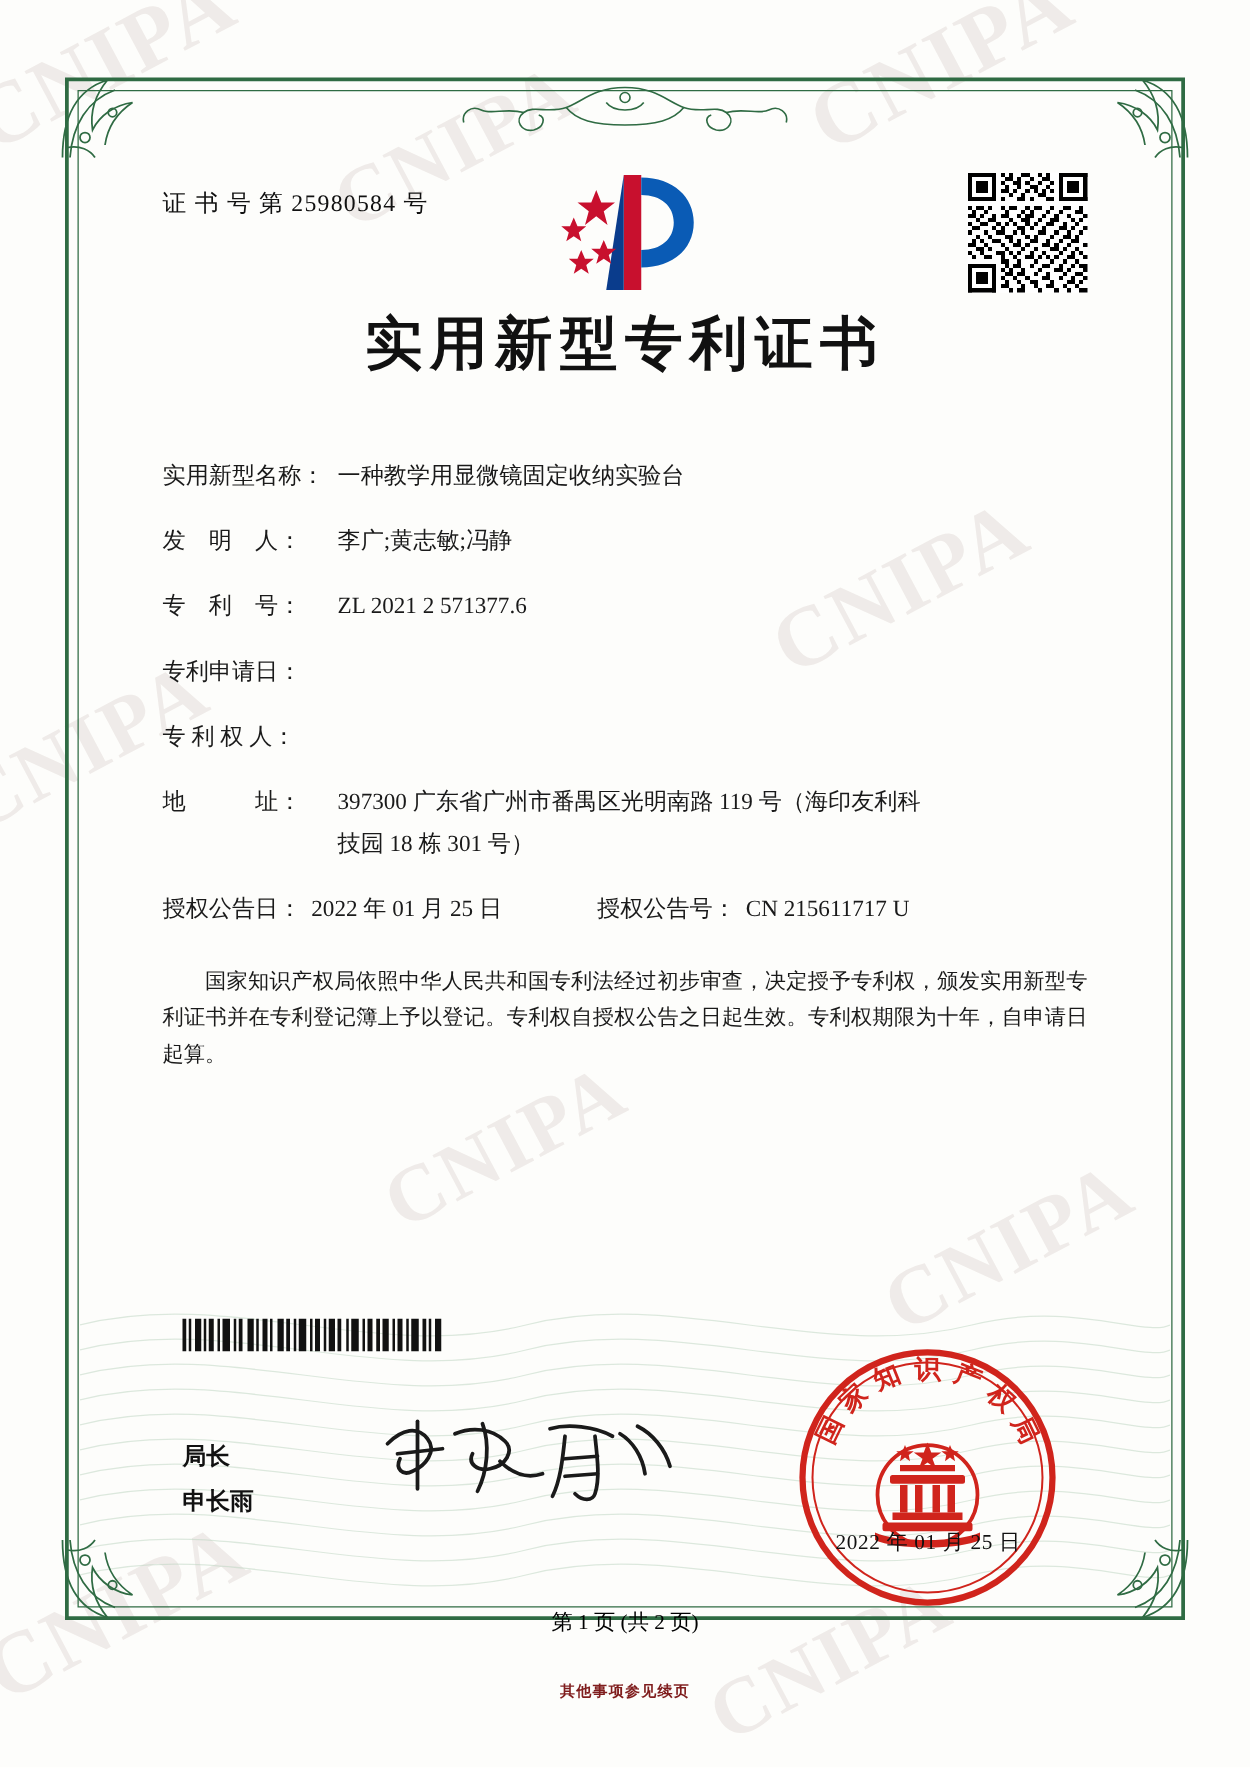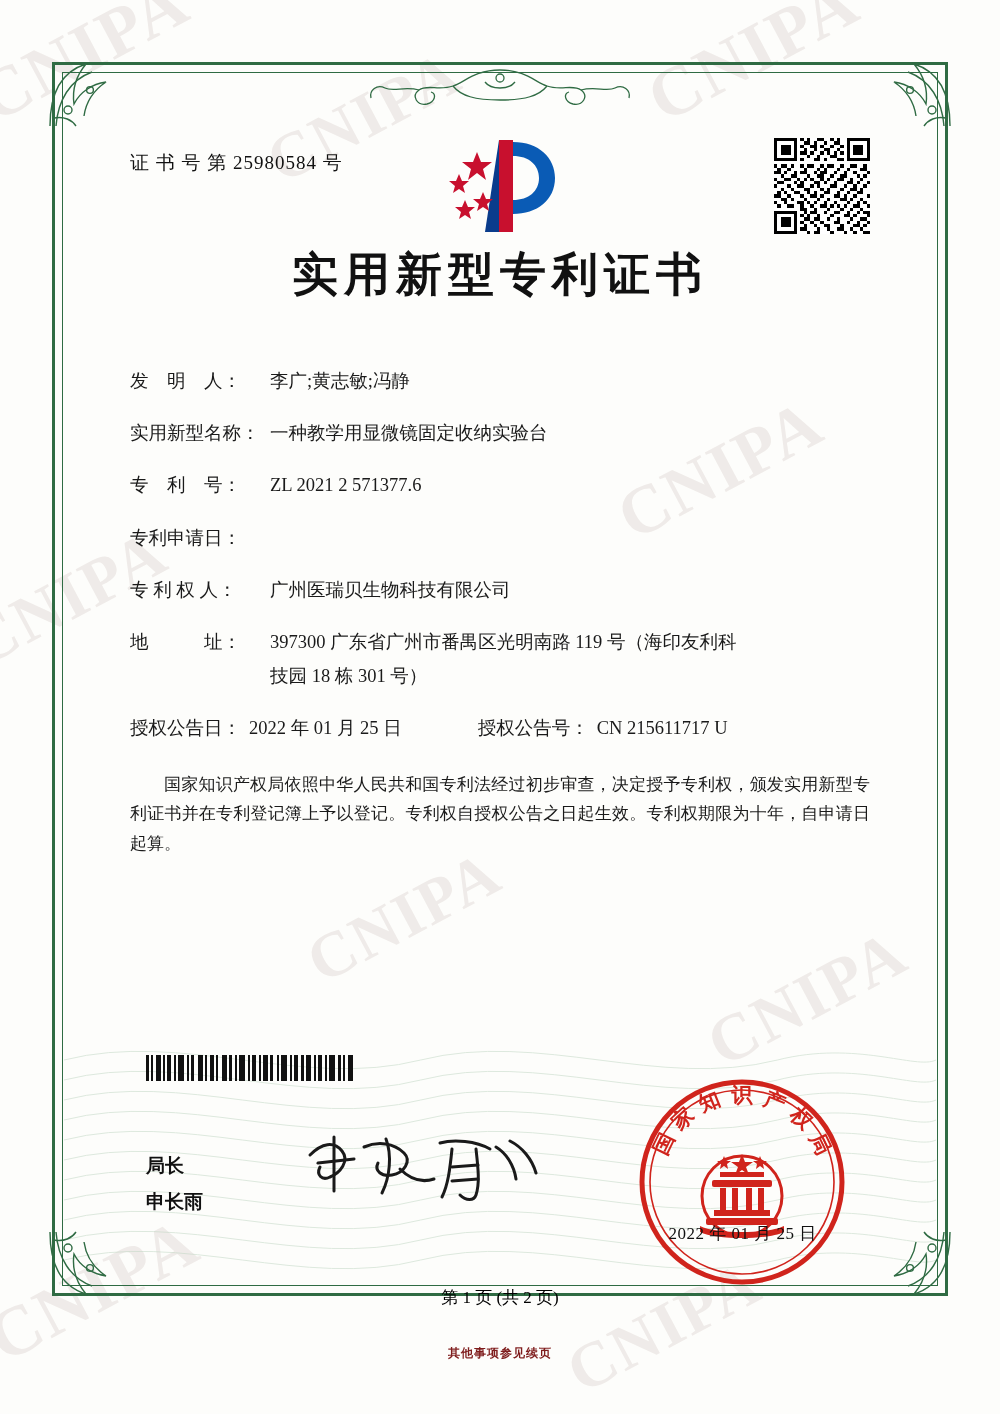--- a/index.html
+++ b/index.html
@@ -533,41 +533,40 @@
             <rect x="27" y="28" width="2" height="1"></rect>
         </g>
       </svg>
     </div>
 
     <div id="doc-title">实用新型专利证书</div>
 
     <div id="fields">
 
       <div class="field-row">
+        <div class="fl">实用新型名称：</div>
+        <div class="fv">一种教学用显微镜固定收纳实验台</div>
+      </div>
+
+      <div class="field-row">
         <div class="fl">发　明　人：</div>
         <div class="fv">李广;黄志敏;冯静</div>
-      </div>
-
-      <div class="field-row">
-        <div class="fl">实用新型名称：</div>
-        <div class="fv">一种教学用显微镜固定收纳实验台</div>
       </div>
 
       <div class="field-row">
         <div class="fl">专　利　号：</div>
         <div class="fv">ZL 2021 2 571377.6</div>
       </div>
 
       <div class="field-row">
         <div class="fl">专利申请日：</div>
       </div>
 
       <div class="field-row">
         <div class="fl">专 利 权 人：</div>
-        <div class="fv">广州医瑞贝生物科技有限公司</div>
       </div>
 
       <div class="field-row">
         <div class="fl">地　　　址：</div>
         <div class="fv">
           <span>397300 广东省广州市番禺区光明南路 119 号（海印友利科</span>
           <span class="line2">技园 18 栋 301 号）</span>
         </div>
       </div>
 

